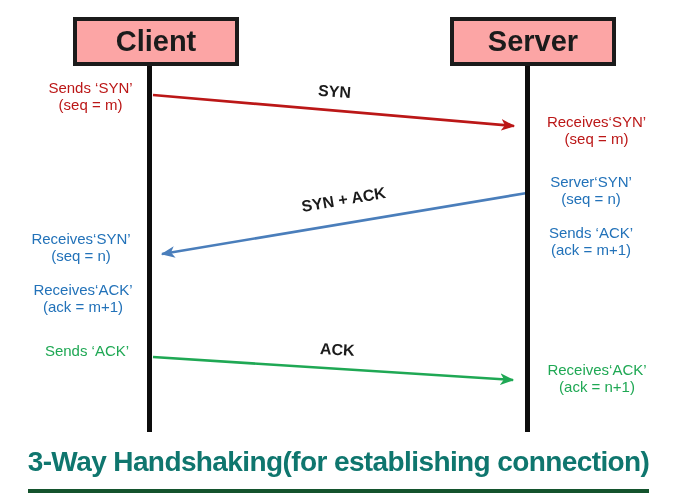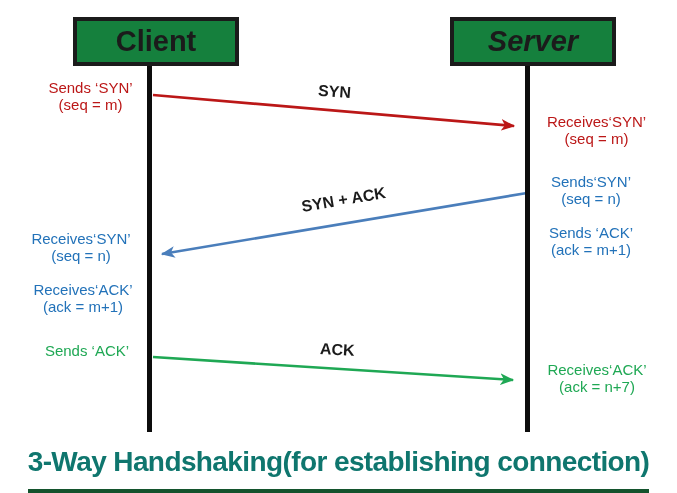--- a/index.html
+++ b/index.html
@@ -14,31 +14,31 @@
   .arrow-layer {
     position: absolute;
     left: 0; top: 0;
     width: 677px; height: 493px;
   }
   .actor-box {
     position: absolute;
     width: 158px;
     height: 41px;
     border: 4px solid #1b1b1b;
-    background: #15803d;
+    background: #fca5a5;
     display: flex;
     align-items: center;
     justify-content: center;
     font-size: 29px;
     font-weight: 700;
     color: #1b1b1b;
     z-index: 3;
   }
   .actor-box.client { left: 73px; top: 17px; }
-  .actor-box.server { left: 450px; top: 17px; font-style: italic; }
+  .actor-box.server { left: 450px; top: 17px; }
   .lifeline {
     position: absolute;
     width: 5px;
     top: 62px;
     height: 370px;
     background: #0d0d0d;
     z-index: 2;
   }
   .lifeline.client { left: 147px; }
   .lifeline.server { left: 525px; }
@@ -130,21 +130,21 @@
     <div>Sends ‘SYN’</div>
     <div>(seq = m)</div>
   </div>
 
   <div class="note c-red n-server-receives-syn">
     <div>Receives‘SYN’</div>
     <div>(seq = m)</div>
   </div>
 
   <div class="note c-blue n-server-sends-syn">
-    <div>Sends‘SYN’</div>
+    <div>Server‘SYN’</div>
     <div>(seq = n)</div>
   </div>
 
   <div class="note c-blue n-server-sends-ack">
     <div>Sends ‘ACK’</div>
     <div>(ack = m+1)</div>
   </div>
 
   <div class="note c-blue n-client-receives-syn">
     <div>Receives‘SYN’</div>
@@ -155,20 +155,20 @@
     <div>Receives‘ACK’</div>
     <div>(ack = m+1)</div>
   </div>
 
   <div class="note c-green n-client-sends-ack">
     <div>Sends ‘ACK’</div>
   </div>
 
   <div class="note c-green n-server-receives-ack">
     <div>Receives‘ACK’</div>
-    <div>(ack = n+7)</div>
+    <div>(ack = n+1)</div>
   </div>
 
   <div class="title-wrap">
     <span class="title-text">3-Way Handshaking(for establishing connection)</span>
   </div>
 
 </div>
 
 </body></html>

